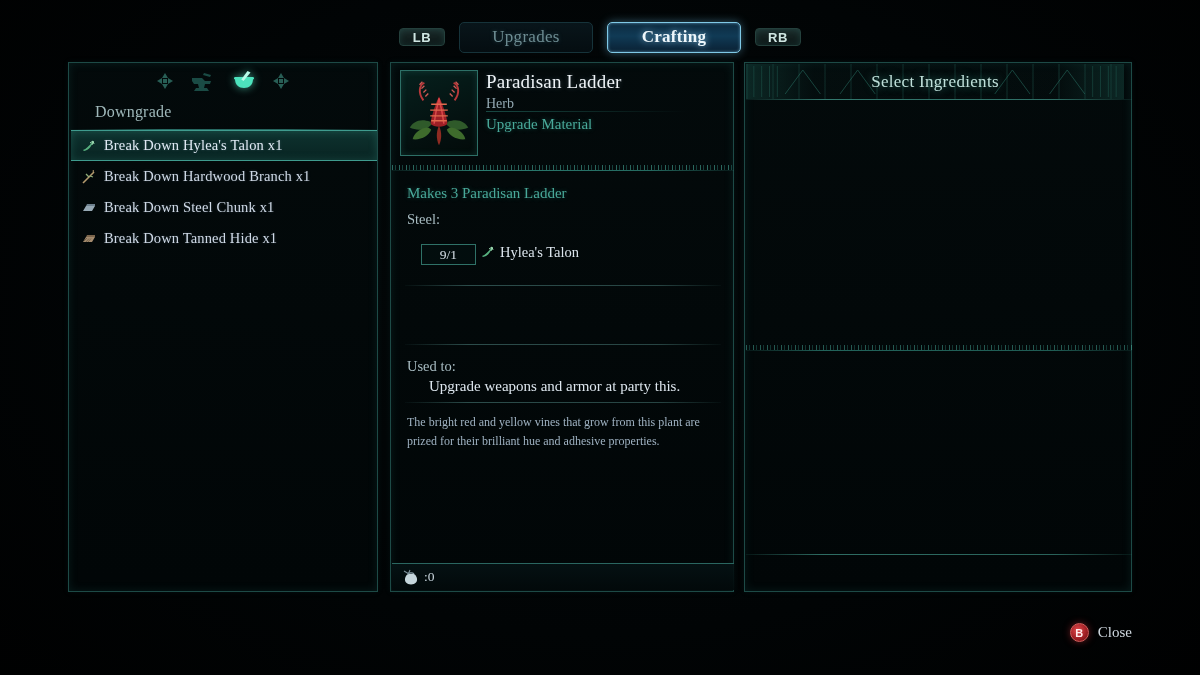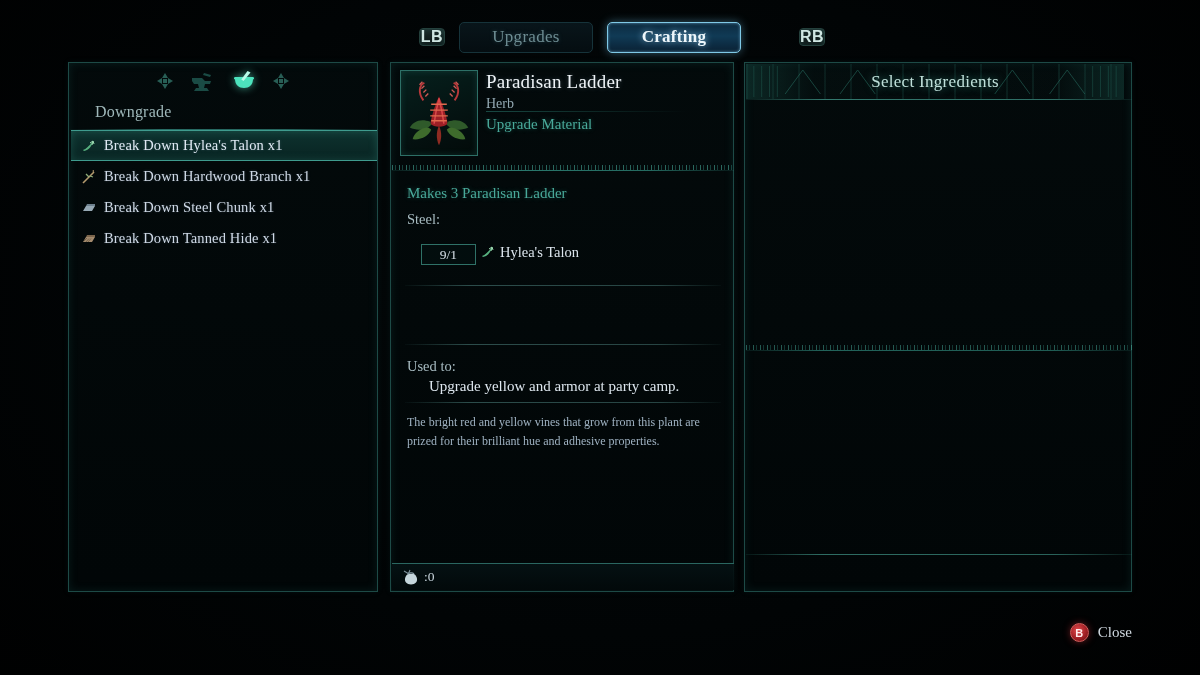--- a/index.html
+++ b/index.html
@@ -14,29 +14,28 @@
     width: 1200px; height: 675px;
     background: radial-gradient(ellipse 900px 600px at 50% 45%, #04090a 0%, #010405 55%, #000000 100%);
   }
 
   
   #tabbar {
     position: absolute; left: 0; top: 18px; width: 1200px; height: 38px;
     display: flex; align-items: center; justify-content: center; gap: 14px;
   }
   .bumper {
-    width: 26px; height: 18px; border-radius: 4px;
+    width: 46px; height: 18px; border-radius: 4px;
     background: linear-gradient(180deg, #1b2c2b 0%, #0c1515 100%);
     border: 1px solid #24403c;
-    color: #cfe6e2; font-size: 16px; font-weight: bold;
+    color: #cfe6e2; font-size: 13px; font-weight: bold;
     font-family: "Liberation Sans", sans-serif;
     display: flex; align-items: center; justify-content: center;
     letter-spacing: .5px;
     box-shadow: 0 0 6px rgba(60,140,130,.25) inset;
-    margin-left: 44px;
   }
   .tab {
     min-width: 134px; height: 31px; padding: 0 16px;
     display: flex; align-items: center; justify-content: center;
     font-size: 17px; letter-spacing: .3px;
     border-radius: 5px;
   }
   .tab.inactive {
     color: #6d8c92;
     border: 1px solid #16333a;
@@ -349,21 +348,21 @@
         <path d="M2 12 C5 11 8 8 12 3 C11 8 8 12 3 13 z" fill="#57b07f"></path>
         <path d="M12 3 L9 5 M12 3 L11 7 M12 3 L13 6" stroke="#9fe0b5" stroke-width="1" fill="none"></path>
       </svg>
       <span id="recipeIngName">Hylea's Talon</span>
     </div>
 
     <div class="hr" id="hr1"></div>
     <div class="hr" id="hr2"></div>
 
     <div id="usedToLabel">Used to:</div>
-    <div id="usedToText">Upgrade yellow and armor at party camp.</div>
+    <div id="usedToText">Upgrade weapons and armor at party this.</div>
 
     <div class="hr" id="hr3"></div>
 
     <div id="flavorText">The bright red and yellow vines that grow from this plant are prized for their brilliant hue and adhesive properties.</div>
 
     <div id="weightBar">
       <svg width="18" height="18" viewBox="0 0 18 18">
         <path d="M6 6 C3 8 2 12 4 14.5 C6 17 12 17 14 14.5 C16 12 15 8 12 6 z" fill="#c6d6dc"></path>
         <path d="M6 6 C7 4.5 11 4.5 12 6" stroke="#8fa3ad" stroke-width="1.2" fill="none"></path>
         <path d="M2 3 L7 6 M8 2 L6.5 5.5" stroke="#7e929c" stroke-width="1.1"></path>

